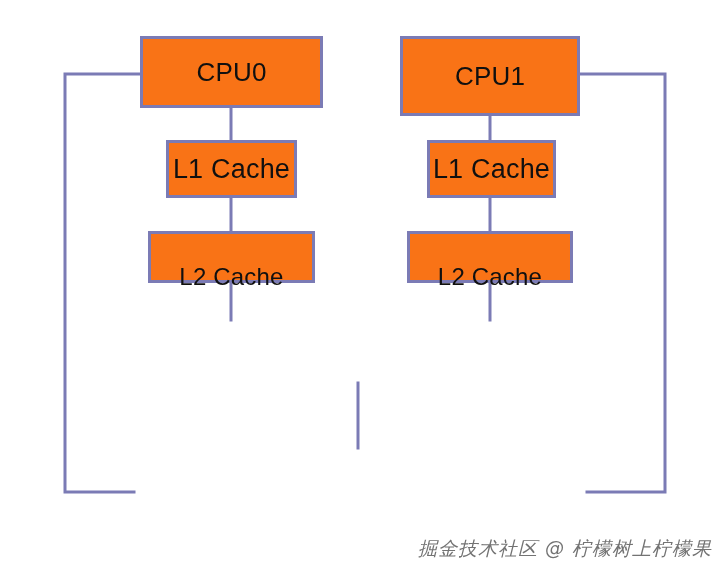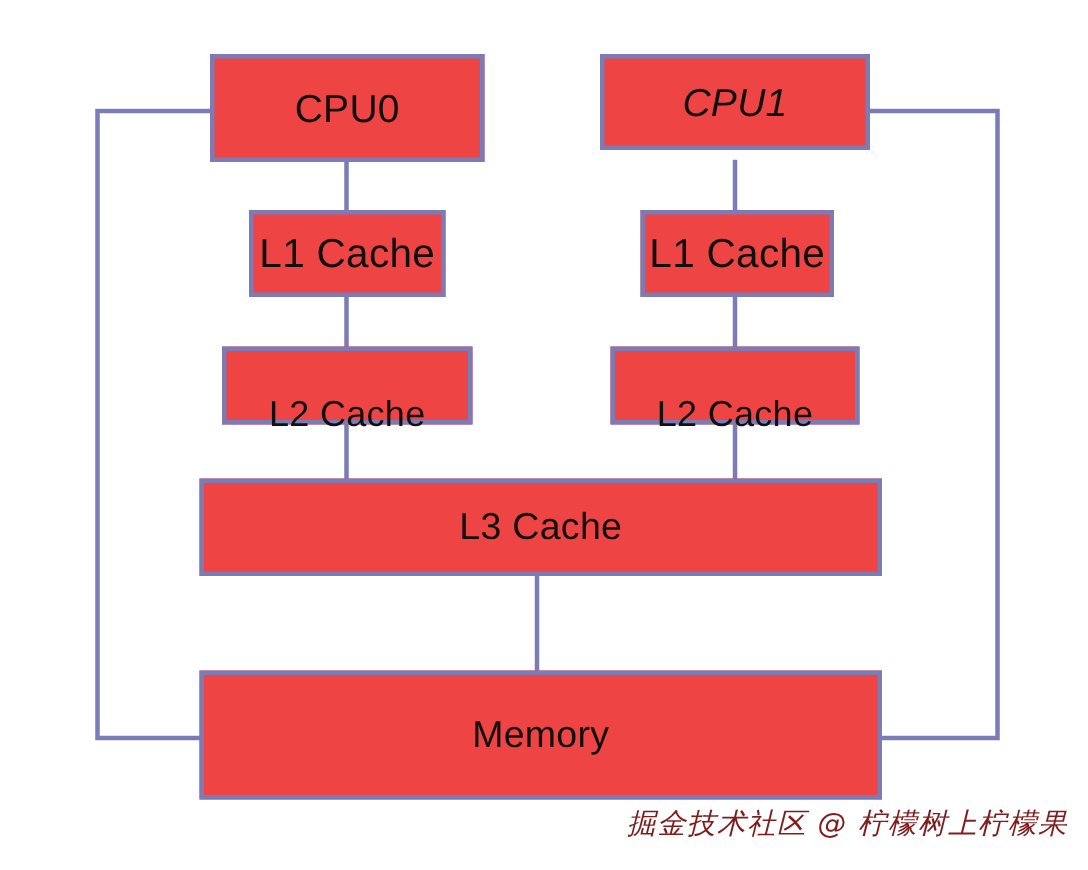--- a/index.html
+++ b/index.html
@@ -22,36 +22,36 @@
     position: absolute;
     left: 0;
     top: 0;
     width: 725px;
     height: 580px;
   }
   .node {
     position: absolute;
     box-sizing: border-box;
     border: 3px solid #7b7bb5;
-    background: #ef4444;
+    background: #f97316;
     display: flex;
     align-items: center;
     justify-content: center;
     z-index: 2;
   }
   .node-label {
     color: #101010;
     font-weight: 400;
     letter-spacing: 0.2px;
     white-space: nowrap;
     line-height: 1;
   }
   
   #node-cpu0   { left: 140px; top: 36px;  width: 183px; height: 72px; }
-  #node-cpu1   { left: 400px; top: 36px;  width: 180px; height: 64px; font-style: italic; }
+  #node-cpu1   { left: 400px; top: 36px;  width: 180px; height: 80px; }
   #node-l1-0   { left: 166px; top: 140px; width: 131px; height: 58px; }
   #node-l1-1   { left: 427px; top: 140px; width: 129px; height: 58px; }
   #node-l2-0   { left: 148px; top: 231px; width: 167px; height: 52px; }
   #node-l2-1   { left: 407px; top: 231px; width: 166px; height: 52px; }
   #node-l3     { left: 133px; top: 319px; width: 455px; height: 65px; }
   #node-memory { left: 133px; top: 447px; width: 455px; height: 86px; }
 
   #node-cpu0 .node-label,
   #node-cpu1 .node-label   { font-size: 26px; }
   #node-l1-0 .node-label,
@@ -61,21 +61,21 @@
   #node-l3 .node-label     { font-size: 25px; }
   #node-memory .node-label { font-size: 25px; }
 
   #watermark {
     position: absolute;
     left: 418px;
     top: 536px;
     font-family: "DejaVu Sans", sans-serif;
     font-size: 19px;
     font-style: italic;
-    color: #7f1d1d;
+    color: #737373;
     white-space: nowrap;
     letter-spacing: 1px;
     z-index: 3;
   }
 </style>
 </head>
 <body>
 
 <div id="stage">
 
@@ -119,23 +119,17 @@
   </div>
 
   <div class="node" id="node-l2-0">
     <span class="node-label">L2 Cache</span>
   </div>
 
   <div class="node" id="node-l2-1">
     <span class="node-label">L2 Cache</span>
   </div>
 
-  <div class="node" id="node-l3">
-    <span class="node-label">L3 Cache</span>
-  </div>
 
-  <div class="node" id="node-memory">
-    <span class="node-label">Memory</span>
-  </div>
 
   <div id="watermark">掘金技术社区 @ 柠檬树上柠檬果</div>
 
 </div>
 
 </body></html>

